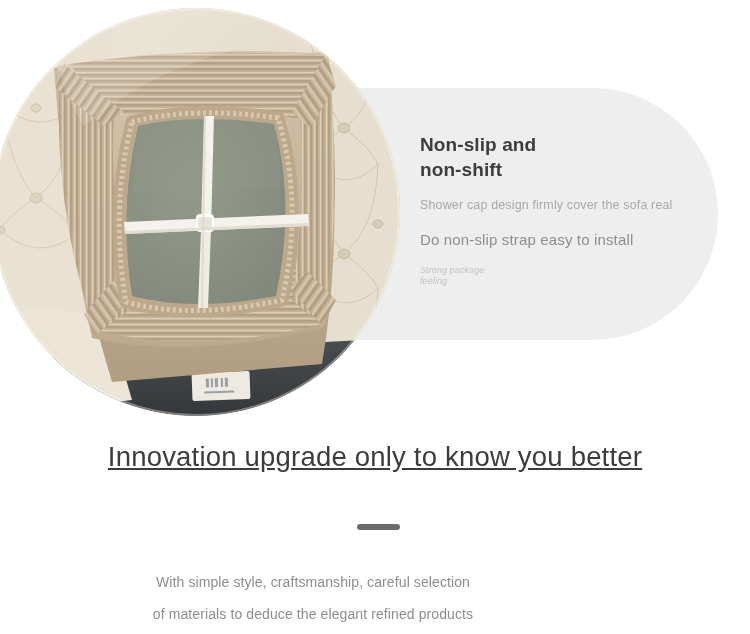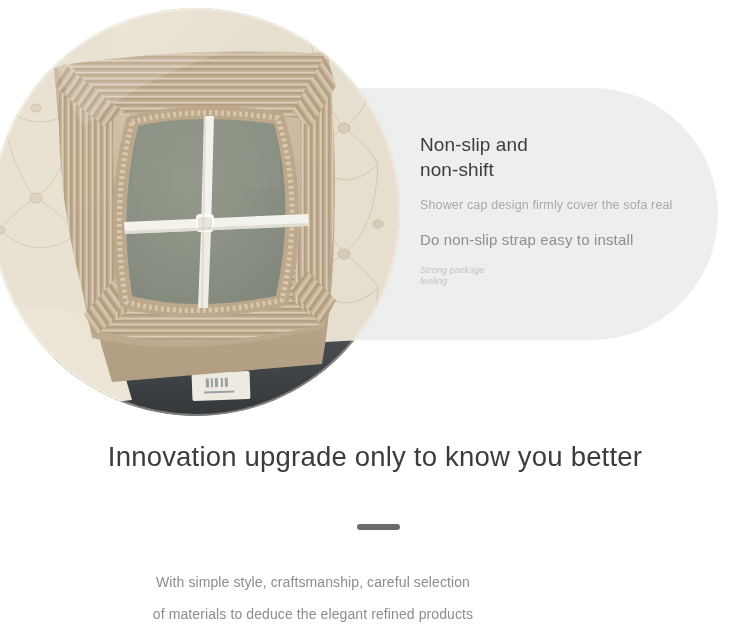--- a/index.html
+++ b/index.html
@@ -51,21 +51,21 @@
   #panel-text {
     position: absolute;
     left: 420px;
     top: 132px;
     width: 300px;
   }
   #feature-title {
     font-size: 19px;
     line-height: 25px;
     color: #3d3d3d;
-    font-weight: 400;
+    font-weight: 700;
     letter-spacing: .1px;
     white-space: pre-line;
     margin: 0;
   }
   #feature-line-1 {
     position: absolute;
     left: 420px;
     top: 198px;
     font-size: 12.5px;
     color: #a9a9a9;
@@ -96,20 +96,21 @@
   
   #headline {
     position: absolute;
     left: 0; top: 441px;
     width: 750px;
     text-align: center;
     font-size: 27.5px;
     color: #3c3c3c;
     letter-spacing: .2px;
     font-weight: 400;
+    text-decoration: underline;
   }
   #divider {
     position: absolute;
     left: 357px;
     top: 524px;
     width: 43px;
     height: 6px;
     border-radius: 3px;
     background: #6b6b6b;
   }

